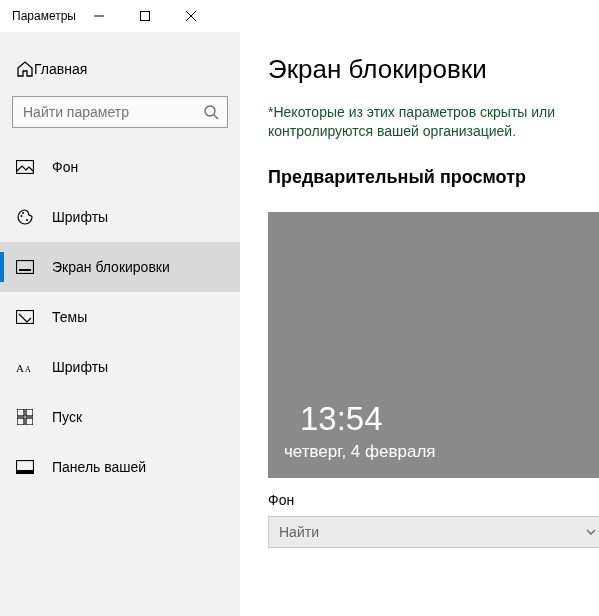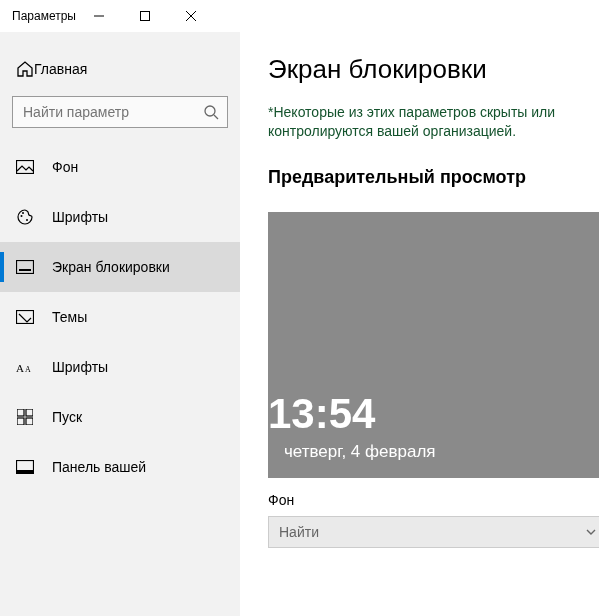--- a/index.html
+++ b/index.html
@@ -60,21 +60,21 @@
     flex: 1; padding: 22px 12px 0 28px; overflow: hidden;
   }
   .page-title { font-size: 26px; font-weight: 400; margin-bottom: 18px; }
   .warning { color: #14532d; font-size: 14px; line-height: 1.35; margin-bottom: 26px; max-width: 330px;}
   .section-title { font-size: 18px; font-weight: 700; margin-bottom: 24px; }
   .preview {
     width: 340px; height: 266px; background: #8a8a8a; position: relative;
     color: #fff; margin-bottom: 14px;
   }
   .preview-time {
-    position: absolute; left: 0; bottom: 40px; font-size: 42px; font-weight: 700;
+    position: absolute; left: 32px; bottom: 40px; font-size: 33px; font-weight: 400;
   }
   .preview-date {
     position: absolute; left: 16px; bottom: 16px; font-size: 17px;
   }
   .field-label { font-size: 14px; margin-bottom: 8px; }
   .dropdown {
     width: 340px; height: 32px; background: #eaeaea; border: 1px solid #ccc;
     display: flex; align-items: center; justify-content: space-between;
     padding: 0 10px; color: #666;
   }

